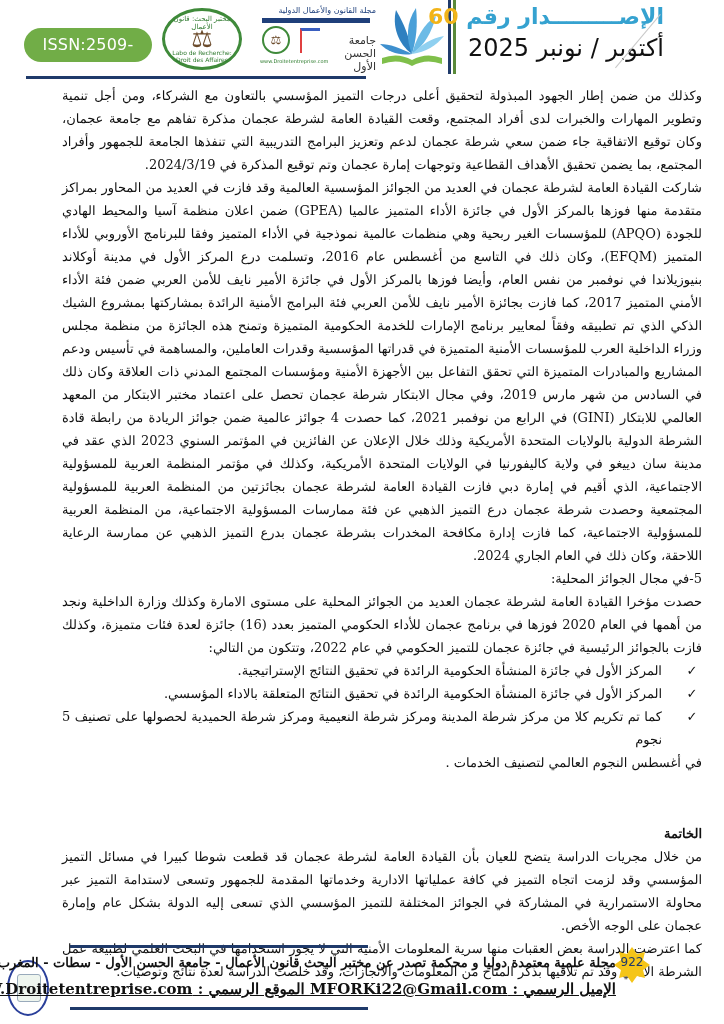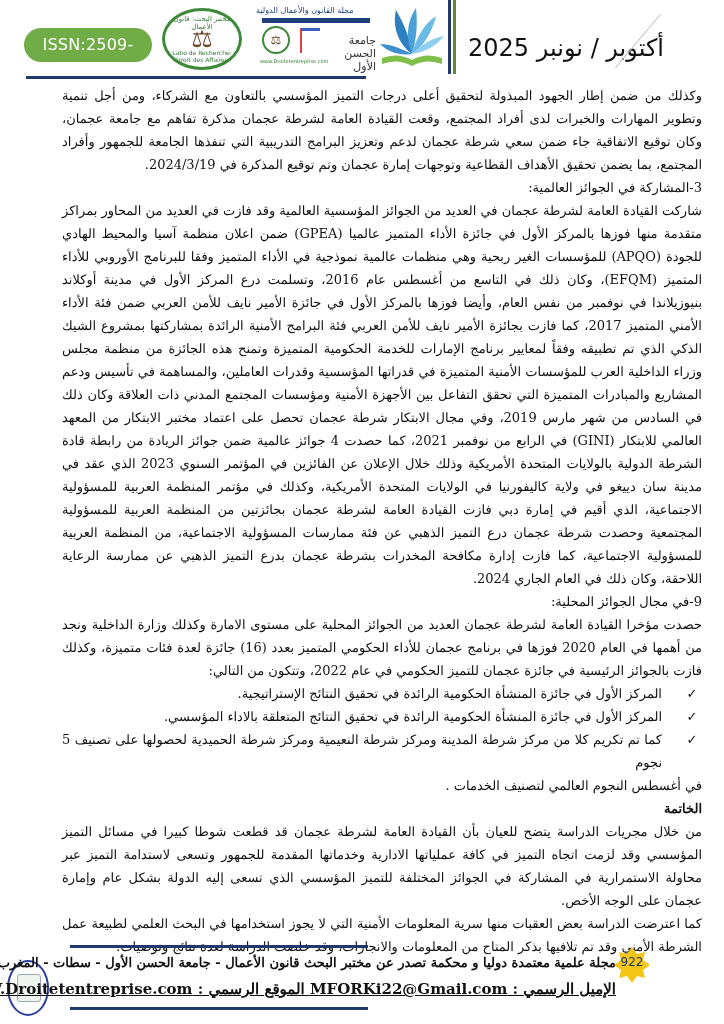--- a/index.html
+++ b/index.html
@@ -15,21 +15,21 @@
   .seal { position:absolute; left:162px; top:8px; width:80px; height:62px;
           border:3px solid #3f8a3a; border-radius:50%; box-sizing:border-box;
           background:#fff; display:flex; align-items:center; justify-content:center; }
   .seal .scale { font-size:24px; color:#6b4a2a; }
   .seal .arc { position:absolute; top:4px; left:0; width:100%; text-align:center;
                font-size:7px; color:#2f7a2f; font-family:"DejaVu Sans",sans-serif; }
   .seal .arc2 { position:absolute; bottom:4px; left:0; width:100%; text-align:center;
                font-size:6px; color:#2f7a2f; font-family:"DejaVu Sans",sans-serif; }
 
   .journal-banner { position:absolute; left:256px; top:6px; width:120px; height:60px; }
-  .jb-title { position:absolute; top:0; left:0; width:120px; text-align:left;
+  .jb-title { position:absolute; top:0; left:0; width:120px; text-align:right;
               font-size:8px; color:#1a3d7a; font-family:"DejaVu Sans",sans-serif; direction:rtl; }
   .jb-bar { position:absolute; top:12px; left:6px; width:108px; height:5px; background:#1f3f7a; }
   .jb-mini-seal { position:absolute; top:20px; left:6px; width:28px; height:28px;
                   border:2px solid #3f8a3a; border-radius:50%; box-sizing:border-box;
                   font-size:12px; text-align:center; line-height:24px; color:#6b4a2a; }
   .jb-uni-logo { position:absolute; top:22px; left:44px; width:18px; height:22px;
                  border-top:3px solid #3a5fc0; border-left:2px solid #e04040; }
   .jb-uni-name { position:absolute; top:28px; left:66px; font-size:11px; color:#333;
                  font-family:"DejaVu Sans",sans-serif; direction:rtl; }
   .jb-url { position:absolute; top:52px; left:4px; font-size:5px; color:#2a7a2a;
@@ -49,21 +49,21 @@
   .diag { position:absolute; left:660px; top:14px; width:1px; height:70px;
           background:#c8c8c8; transform:rotate(40deg); transform-origin:top left; }
 
   .header-rule { position:absolute; left:26px; top:76px; width:340px; height:3px; background:#1f3a6a; }
 
   
   .content { position:absolute; left:62px; top:84px; width:640px;
              direction:rtl; text-align:justify; font-size:13px; line-height:23px; }
   .content p { margin:0; }
   .content .heading { text-align:right; }
-  .content .bold-heading { font-weight:bold; text-align:right; }
+  .content .bold-heading { font-weight:bold; text-align:right;margin-top:48px; }
   .check-list { list-style:none; margin:0; padding:0; }
   .check-list li { position:relative; padding-right:40px; text-align:justify; }
   .check-list li .tick { position:absolute; right:0; top:0; width:20px; text-align:center;
                          font-family:"DejaVu Sans",sans-serif; font-size:13px; }
   .check-list li.cont-item { padding-right:0; }
 
   
   .footer { position:absolute; left:0; top:930px; width:724px; height:94px; }
   .footer-seal { position:absolute; left:7px; top:30px; width:42px; height:56px;
                  border:2px solid #2a3f9a; border-radius:50%; box-sizing:border-box;
@@ -107,33 +107,36 @@
     <path d="M34 50 C28 36 28 18 38 4 C40 22 38 36 34 50 Z" fill="#4aa0d8"></path>
     <path d="M34 50 C38 34 46 20 58 12 C54 28 46 42 34 50 Z" fill="#6cbbe6"></path>
     <path d="M34 50 C44 40 54 34 66 32 C58 42 48 48 34 50 Z" fill="#8fd0f0"></path>
     <path d="M34 50 C22 44 12 40 2 40 C10 48 22 52 34 50 Z" fill="#3e8fce"></path>
     <path d="M4 54 Q20 48 34 56 Q48 48 64 54 L64 60 Q48 54 34 62 Q20 54 4 60 Z" fill="#7fbf4a"></path>
   </svg>
 
   <div class="vbar1"></div>
   <div class="vbar2"></div>
 
+  <div class="issue-line">
+    <span>الإصـــــــــدار رقم</span>
+    <span class="num">60</span>
+  </div>
   <div class="date-line">أكتوبر / نونبر 2025</div>
   <div class="diag"></div>
 
   <div class="header-rule"></div>
 </div>
 
 <div class="content">
   <p>وكذلك من ضمن إطار الجهود المبذولة لتحقيق أعلى درجات التميز المؤسسي بالتعاون مع الشركاء، ومن أجل تنمية وتطوير المهارات والخبرات لدى أفراد المجتمع، وقعت القيادة العامة لشرطة عجمان مذكرة تفاهم مع جامعة عجمان، وكان توقيع الاتفاقية جاء ضمن سعي شرطة عجمان لدعم وتعزيز البرامج التدريبية التي تنفذها الجامعة للجمهور وأفراد المجتمع، بما يضمن تحقيق الأهداف القطاعية وتوجهات إمارة عجمان وتم توقيع المذكرة في 2024/3/19.</p>
 
-  <p class="heading">3-المشاركة في الجوائز العالمية:</p>
   <p>شاركت القيادة العامة لشرطة عجمان في العديد من الجوائز المؤسسية العالمية وقد فازت في العديد من المحاور بمراكز متقدمة منها فوزها بالمركز الأول في جائزة الأداء المتميز عالميا (GPEA) ضمن اعلان منظمة آسيا والمحيط الهادي للجودة (APQO) للمؤسسات الغير ربحية وهي منظمات عالمية نموذجية في الأداء المتميز وفقا للبرنامج الأوروبي للأداء المتميز (EFQM)، وكان ذلك في التاسع من أغسطس عام 2016، وتسلمت درع المركز الأول في مدينة أوكلاند بنيوزيلاندا في نوفمبر من نفس العام، وأيضا فوزها بالمركز الأول في جائزة الأمير نايف للأمن العربي ضمن فئة الأداء الأمني المتميز 2017، كما فازت بجائزة الأمير نايف للأمن العربي فئة البرامج الأمنية الرائدة بمشاركتها بمشروع الشيك الذكي الذي تم تطبيقه وفقاً لمعايير برنامج الإمارات للخدمة الحكومية المتميزة وتمنح هذه الجائزة من منظمة مجلس وزراء الداخلية العرب للمؤسسات الأمنية المتميزة في قدراتها المؤسسية وقدرات العاملين، والمساهمة في تأسيس ودعم المشاريع والمبادرات المتميزة التي تحقق التفاعل بين الأجهزة الأمنية ومؤسسات المجتمع المدني ذات العلاقة وكان ذلك في السادس من شهر مارس 2019، وفي مجال الابتكار شرطة عجمان تحصل على اعتماد مختبر الابتكار من المعهد العالمي للابتكار (GINI) في الرابع من نوفمبر 2021، كما حصدت 4 جوائز عالمية ضمن جوائز الريادة من رابطة قادة الشرطة الدولية بالولايات المتحدة الأمريكية وذلك خلال الإعلان عن الفائزين في المؤتمر السنوي 2023 الذي عقد في مدينة سان دييغو في ولاية كاليفورنيا في الولايات المتحدة الأمريكية، وكذلك في مؤتمر المنظمة العربية للمسؤولية الاجتماعية، الذي أقيم في إمارة دبي فازت القيادة العامة لشرطة عجمان بجائزتين من المنظمة العربية للمسؤولية المجتمعية وحصدت شرطة عجمان درع التميز الذهبي عن فئة ممارسات المسؤولية الاجتماعية، من المنظمة العربية للمسؤولية الاجتماعية، كما فازت إدارة مكافحة المخدرات بشرطة عجمان بدرع التميز الذهبي عن ممارسة الرعاية اللاحقة، وكان ذلك في العام الجاري 2024.</p>
 
-  <p class="heading">9-في مجال الجوائز المحلية:</p>
+  <p class="heading">5-في مجال الجوائز المحلية:</p>
   <p>حصدت مؤخرا القيادة العامة لشرطة عجمان العديد من الجوائز المحلية على مستوى الامارة وكذلك وزارة الداخلية ونجد من أهمها في العام 2020 فوزها في برنامج عجمان للأداء الحكومي المتميز بعدد (16) جائزة لعدة فئات متميزة، وكذلك فازت بالجوائز الرئيسية في جائزة عجمان للتميز الحكومي في عام 2022، وتتكون من التالي:</p>
 
   <ul class="check-list">
     <li>
       <span class="tick">✓</span>
       <span>المركز الأول في جائزة المنشأة الحكومية الرائدة في تحقيق النتائج الإستراتيجية.</span>
     </li>
     <li>
       <span class="tick">✓</span>
       <span>المركز الأول في جائزة المنشأة الحكومية الرائدة في تحقيق النتائج المتعلقة بالاداء المؤسسي.</span>

